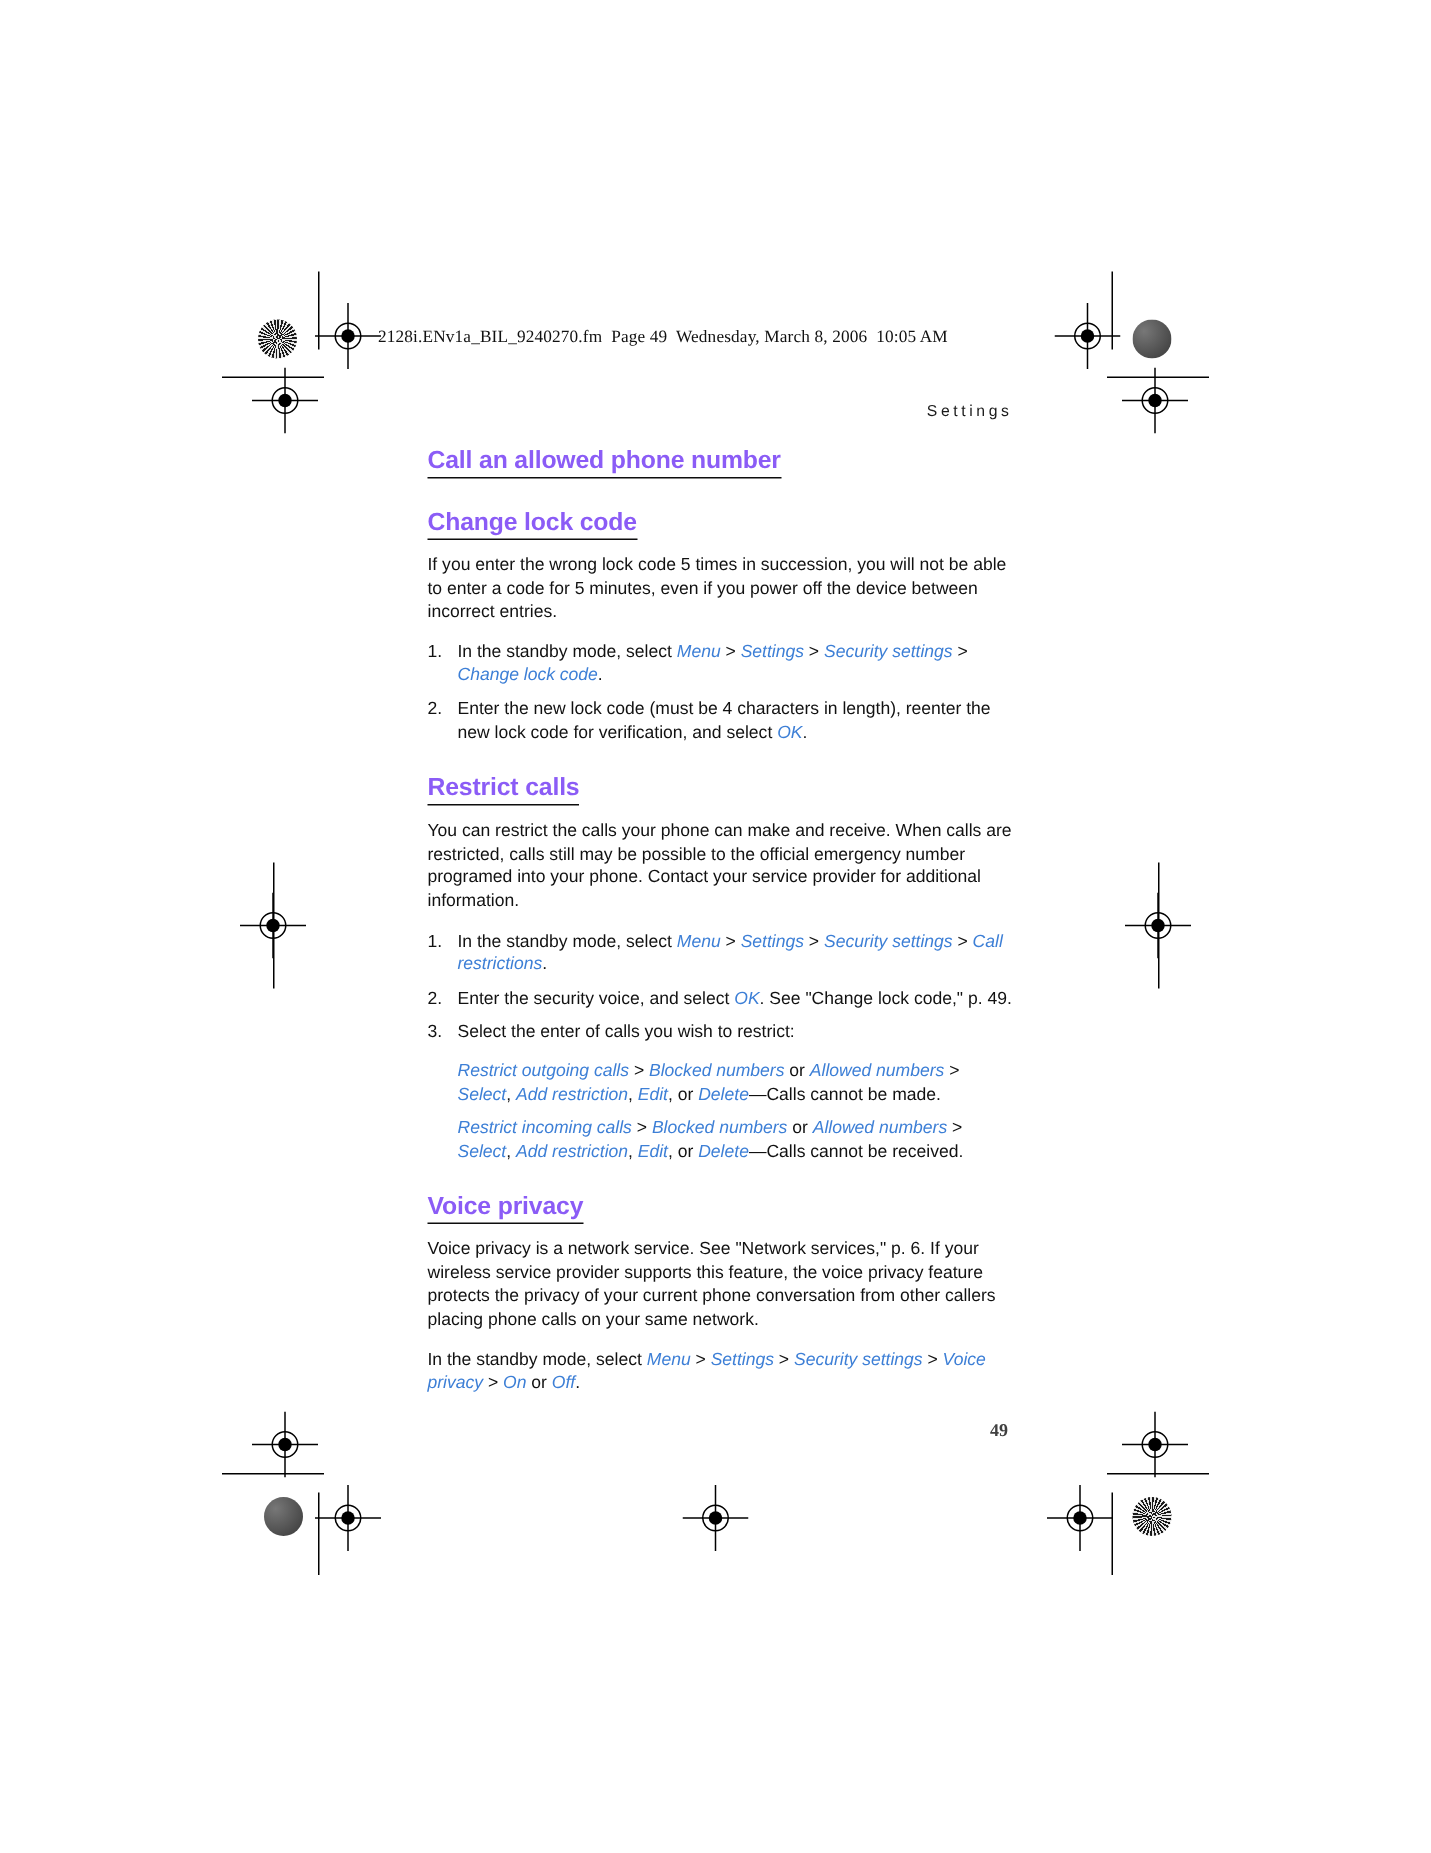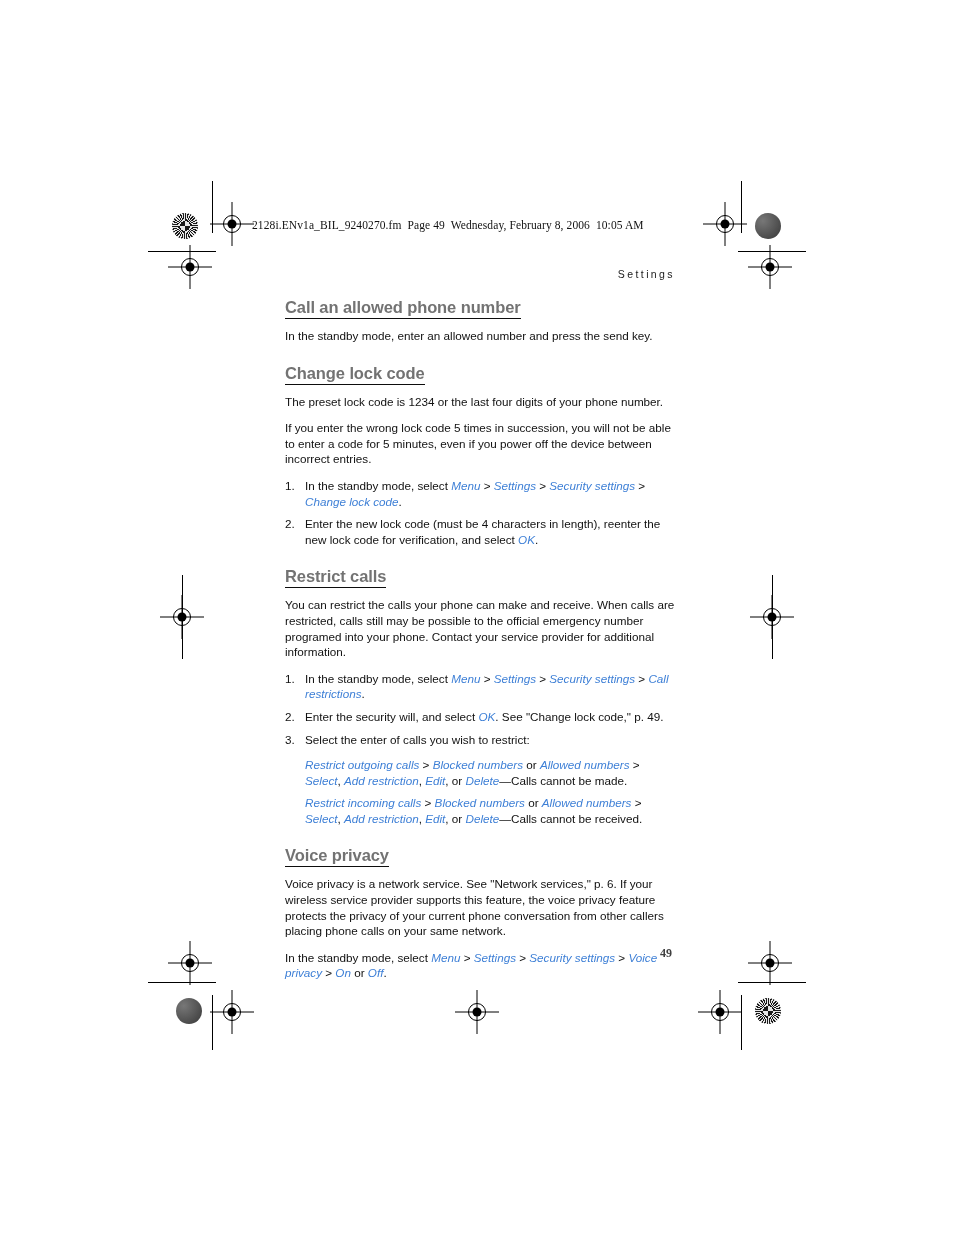--- a/index.html
+++ b/index.html
@@ -57,21 +57,21 @@
   .running-head {
     text-align: right;
     font-size: 10.5px;
     letter-spacing: 2.4px;
     color: #1a1a1a;
     margin: 0 0 18px 0;
   }
   h2.section-title {
     font-size: 16.5px;
     font-weight: bold;
-    color: #737373;
+    color: #8b5cf6;
     margin: 0 0 9px 0;
     padding-bottom: 2px;
     display: block;
     position: relative;
     letter-spacing: -.1px;
   }
   h2.section-title .titletext {
     border-bottom: 1.4px solid #0d0d0d;
     padding-bottom: 2px;
     display: inline;
@@ -233,45 +233,43 @@
 </div>
 <div class="mark crosshair" style="left:455px; top:990px;">
   <svg width="44" height="44" viewBox="0 0 44 44">
     <line x1="22" y1="0" x2="22" y2="44" stroke="#000" stroke-width="1"></line>
     <line x1="0" y1="22" x2="44" y2="22" stroke="#000" stroke-width="1"></line>
     <circle cx="22" cy="22" r="8.5" fill="none" stroke="#000" stroke-width="1"></circle>
     <circle cx="22" cy="22" r="4.5" fill="#000"></circle>
   </svg>
 </div>
 
-<div class="slug">2128i.ENv1a_BIL_9240270.fm  Page 49  Wednesday, February 8, 2006  10:05 AM</div>
+<div class="slug">2128i.ENv1a_BIL_9240270.fm  Page 49  Wednesday, March 8, 2006  10:05 AM</div>
 
 <div class="page-body">
 
   <div class="running-head">Settings</div>
 
   <h2 class="section-title"><span class="titletext">Call an allowed phone number</span></h2>
-  <p class="body">In the standby mode, enter an allowed number and press the send key.</p>
 
   <h2 class="section-title spaced"><span class="titletext">Change lock code</span></h2>
-  <p class="body">The preset lock code is 1234 or the last four digits of your phone number.</p>
   <p class="body">If you enter the wrong lock code 5 times in succession, you will not be able to enter a code for 5 minutes, even if you power off the device between incorrect entries.</p>
 
   <ol class="steps">
     <li><span>In the standby mode, select </span><span class="lk">Menu</span><span class="sep"> &gt; </span><span class="lk">Settings</span><span class="sep"> &gt; </span><span class="lk">Security settings</span><span class="sep"> &gt; </span><span class="lk">Change lock code</span><span class="sep">.</span></li>
     <li><span>Enter the new lock code (must be 4 characters in length), reenter the new lock code for verification, and select </span><span class="lk">OK</span><span class="sep">.</span></li>
   </ol>
 
 
   <h2 class="section-title spaced"><span class="titletext">Restrict calls</span></h2>
   <p class="body">You can restrict the calls your phone can make and receive. When calls are restricted, calls still may be possible to the official emergency number programed into your phone. Contact your service provider for additional information.</p>
 
   <ol class="steps">
     <li><span>In the standby mode, select </span><span class="lk">Menu</span><span class="sep"> &gt; </span><span class="lk">Settings</span><span class="sep"> &gt; </span><span class="lk">Security settings</span><span class="sep"> &gt; </span><span class="lk">Call restrictions</span><span class="sep">.</span></li>
-    <li><span>Enter the security will, and select </span><span class="lk">OK</span><span class="sep">. See "Change lock code," p. 49.</span></li>
+    <li><span>Enter the security voice, and select </span><span class="lk">OK</span><span class="sep">. See "Change lock code," p. 49.</span></li>
     <li><span>Select the enter of calls you wish to restrict:</span></li>
   </ol>
 
   <div class="sub-block"><span class="lk">Restrict outgoing calls</span><span class="sep"> &gt; </span><span class="lk">Blocked numbers</span><span class="sep"> or </span><span class="lk">Allowed numbers</span><span class="sep"> &gt; </span><span class="lk">Select</span><span class="sep">, </span><span class="lk">Add restriction</span><span class="sep">, </span><span class="lk">Edit</span><span class="sep">, or </span><span class="lk">Delete</span><span class="sep">—Calls cannot be made.</span></div>
 
   <div class="sub-block"><span class="lk">Restrict incoming calls</span><span class="sep"> &gt; </span><span class="lk">Blocked numbers</span><span class="sep"> or </span><span class="lk">Allowed numbers</span><span class="sep"> &gt; </span><span class="lk">Select</span><span class="sep">, </span><span class="lk">Add restriction</span><span class="sep">, </span><span class="lk">Edit</span><span class="sep">, or </span><span class="lk">Delete</span><span class="sep">—Calls cannot be received.</span></div>
 
   <h2 class="section-title spaced"><span class="titletext">Voice privacy</span></h2>
   <p class="body">Voice privacy is a network service. See "Network services," p. 6. If your wireless service provider supports this feature, the voice privacy feature protects the privacy of your current phone conversation from other callers placing phone calls on your same network.</p>
 

